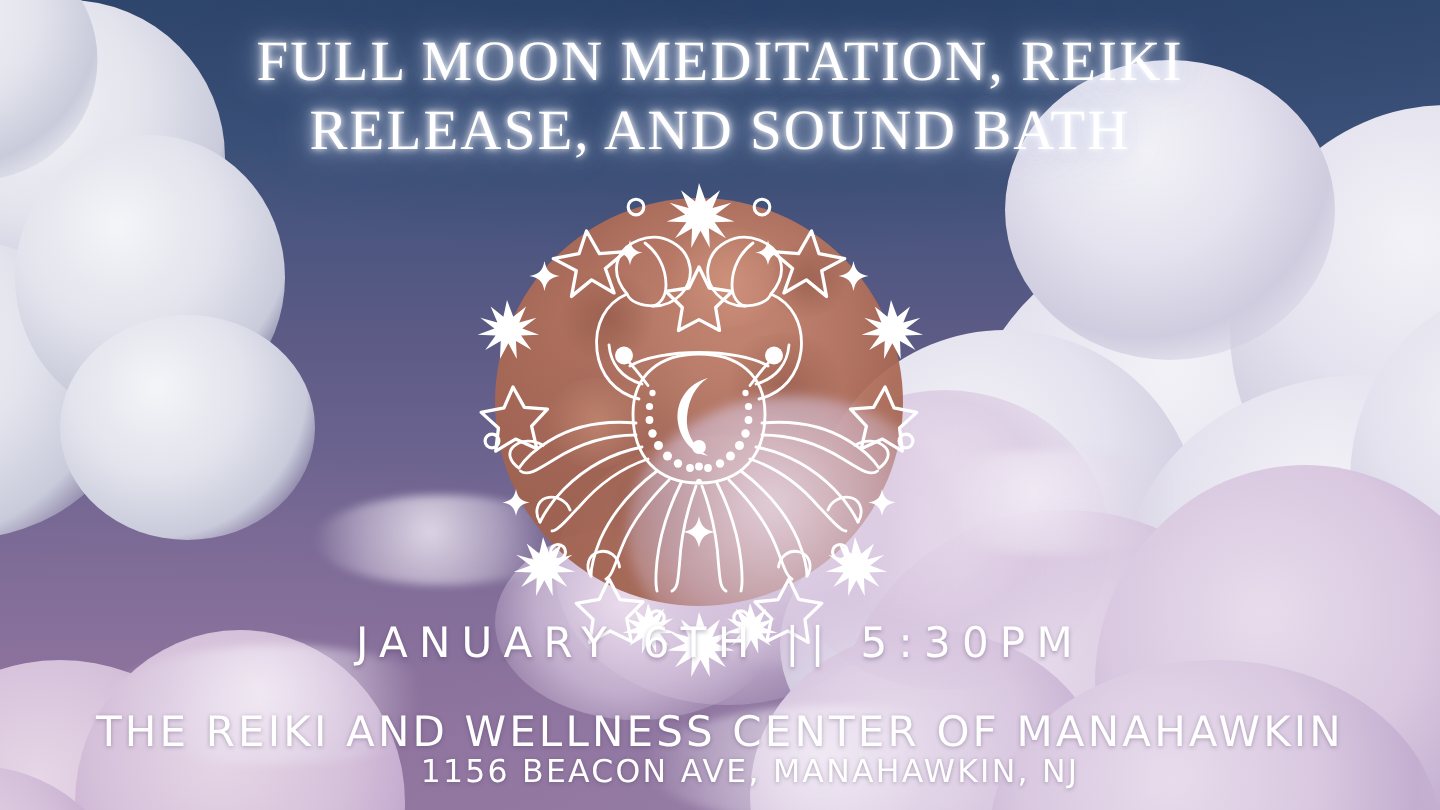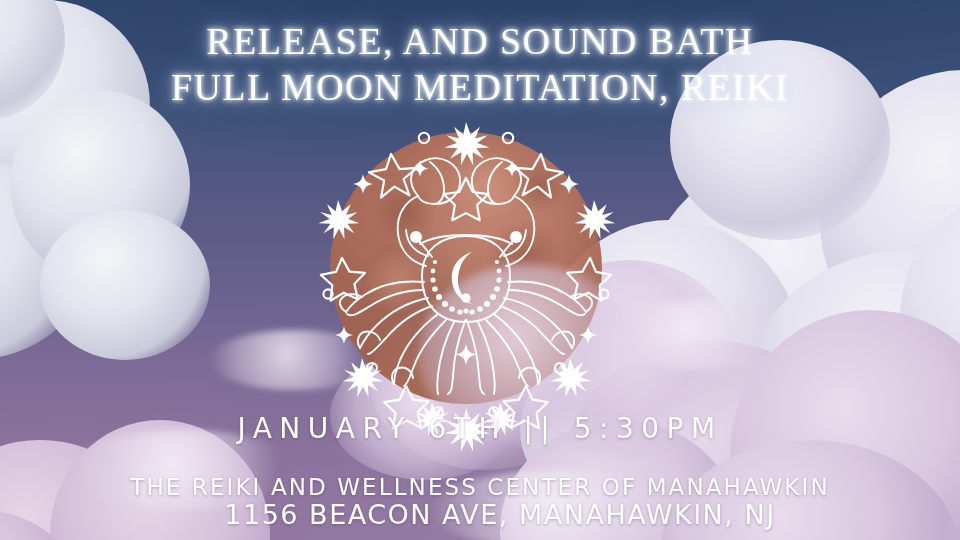--- a/index.html
+++ b/index.html
@@ -153,22 +153,22 @@
   .venue {
     position:absolute;
     left:0; right:0; top:474px;
     z-index:6;
     text-align:center;
     font-family:"DejaVu Sans", sans-serif;
     color:#ffffff;
     text-shadow:0 1px 3px rgba(70,52,92,.38);
     white-space:nowrap;
   }
-  .venue-line1 { display:block; font-size:23px; letter-spacing:2.1px; line-height:27px; }
-  .venue-line2 { display:block; font-size:27px; letter-spacing:1.5px; line-height:27px;margin-left:40px; }
+  .venue-line1 { display:block; font-size:28px; letter-spacing:2.1px; line-height:27px; }
+  .venue-line2 { display:block; font-size:21px; letter-spacing:1.5px; line-height:27px;margin-left:40px; }
 </style>
 </head>
 <body>
 
 <div id="flyer">
 
   <div class="sky"></div>
   <div class="sky-wash-a"></div>
   <div class="sky-wash-b"></div>
 
@@ -359,22 +359,22 @@
           <circle cx="124" cy="296" r="4.8"></circle>
           <circle cx="180" cy="296" r="4.8"></circle>
           <circle cx="14" cy="178" r="4.6"></circle>
           <circle cx="290" cy="178" r="4.6"></circle>
         </g>
       </g>
     </svg>
   </div>
 
   <div class="title">
+    <span class="title-line">FULL MOON MEDITATION, REIKI</span>
     <span class="title-line">RELEASE, AND SOUND BATH</span>
-    <span class="title-line">FULL MOON MEDITATION, REIKI</span>
   </div>
 
   <div class="datetime">JANUARY 6TH || 5:30PM</div>
 
   <div class="venue">
     <span class="venue-line1">THE REIKI AND WELLNESS CENTER OF MANAHAWKIN</span>
     <span class="venue-line2">1156 BEACON AVE, MANAHAWKIN, NJ</span>
   </div>
 
 </div>

